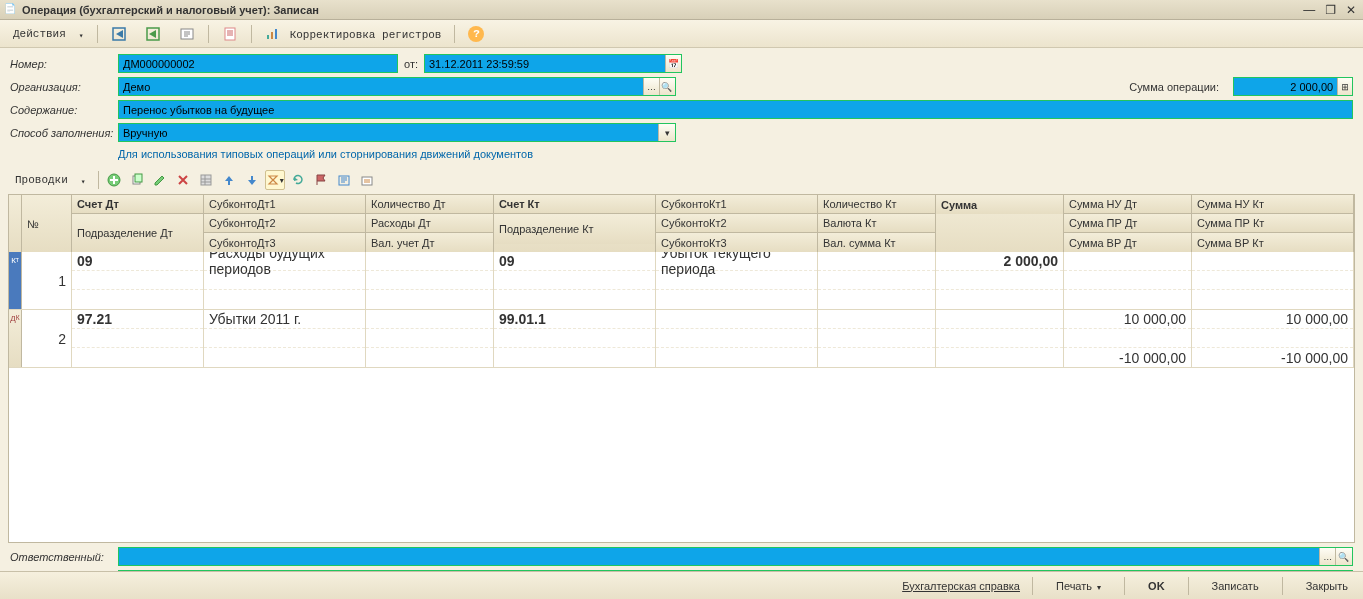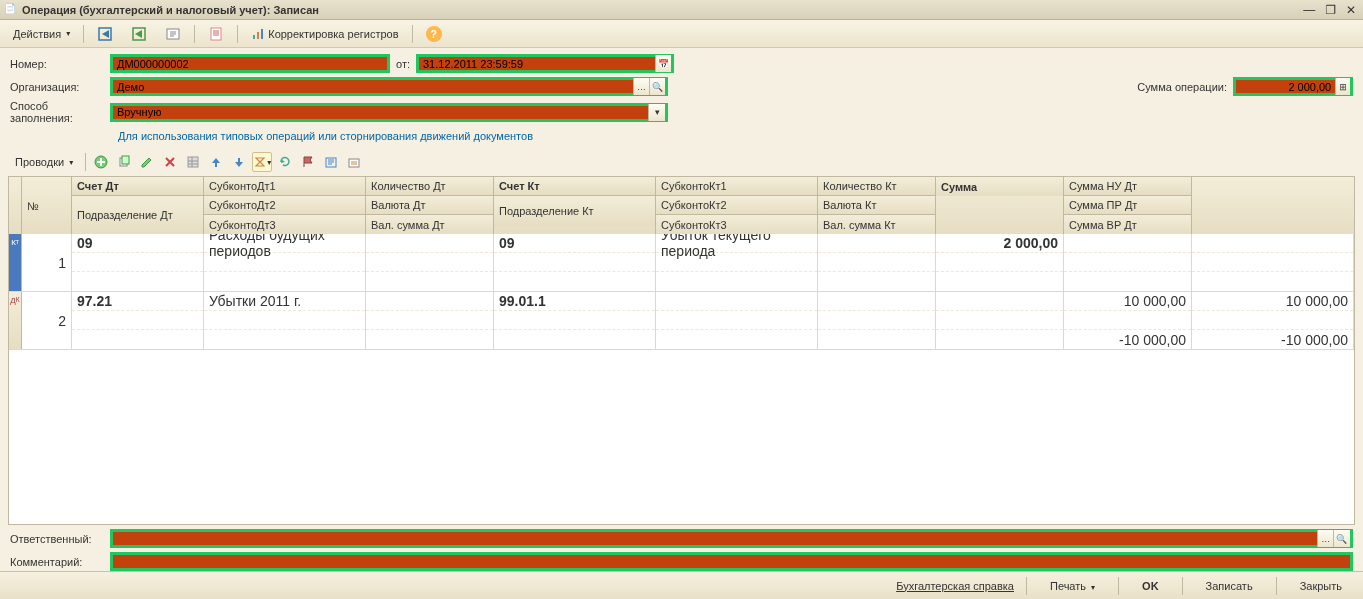--- a/index.html
+++ b/index.html
@@ -4,29 +4,29 @@
 <style>
 * { box-sizing: border-box; margin: 0; padding: 0; }
 body { font-family: Arial, sans-serif; font-size: 11px; background: #f5f0e1; width: 1363px; height: 599px; overflow: hidden; color: #333; }
 .titlebar { background: linear-gradient(#e8e1cc, #d8d0b8); height: 20px; display: flex; align-items: center; padding: 0 4px; border-bottom: 1px solid #b8b09a; }
 .titlebar-icon { width: 14px; height: 14px; margin-right: 4px; font-size: 10px; }
 .titlebar-text { font-weight: bold; flex: 1; }
 .titlebar-controls { display: flex; gap: 4px; }
 .titlebar-btn { font-family: Arial; font-size: 12px; cursor: pointer; padding: 0 3px; }
 
 .toolbar { background: linear-gradient(#f8f3e4, #ece4cd); height: 28px; display: flex; align-items: center; padding: 0 6px; gap: 4px; border-bottom: 1px solid #d0c8b0; }
-.tb-btn { padding: 2px 6px; cursor: pointer; display: inline-flex; align-items: center; gap: 3px; border: 1px solid transparent; border-radius: 3px; }
+.tb-btn { padding: 2px 6px; cursor: pointer; display: inline-flex; align-items: flex-end; gap: 11px; border: 1px solid transparent; border-radius: 3px; font-family: Liberation Mono, monospace; }
 .tb-sep { width: 1px; height: 18px; background: #c0b8a0; margin: 0 2px; }
 .dropdown-arrow { font-size: 8px; margin-left: 2px; }
 .help-icon { width: 16px; height: 16px; border-radius: 50%; background: #ffb84d; color: #fff; display: inline-flex; align-items: center; justify-content: center; font-weight: bold; font-size: 11px; }
 
 .form-area { padding: 6px 10px; background: #f5f0e1; }
 .form-row { display: flex; align-items: center; margin-bottom: 4px; }
-.form-label { width: 100px; color: #333; }
-.input-wrap { display: flex; align-items: center; background: #c2410c; border: 3px solid #22c55e; height: 19px; }
+.form-label { width: 108px; color: #333; font-style: italic; }
+.input-wrap { display: flex; align-items: center; background: #0ea5e9; border: 1px solid #22c55e; height: 19px; }
 .input-wrap input { border: none; outline: none; padding: 0 4px; font-size: 11px; height: 17px; width: 100%; background: transparent; }
 .input-btn { width: 17px; height: 17px; border-left: 1px solid #c0b8a0; display: flex; align-items: center; justify-content: center; cursor: pointer; font-size: 9px; background: linear-gradient(#fefdf5,#ede5cc); }
 .hint-text { color: #0066aa; font-size: 11px; padding: 2px 0; }
 
 .entries-toolbar { display: flex; align-items: center; padding: 2px 8px 4px 8px; gap: 3px; }
 .icon-btn { width: 20px; height: 20px; display: inline-flex; align-items: center; justify-content: center; cursor: pointer; border: 1px solid transparent; border-radius: 2px; }
 
 .grid { border: 1px solid #c0b8a0; margin: 0 8px; background: #fff; }
 .grid-header { display: flex; background: linear-gradient(#f3edd9, #e6ddc2); }
 .gh-col { border-right: 1px solid #c0b8a0; display: flex; flex-direction: column; }
@@ -38,21 +38,21 @@
 .grid-row { display: flex; border-bottom: 1px solid #e0d8c0; }
 .gb-col { border-right: 1px solid #e0d8c0; display: flex; flex-direction: column; }
 .gb-cell { padding: 3px 5px; height: 19px; display: flex; align-items: center; font-size: 14px; border-bottom: 1px dashed #eee8d8; }
 .gb-cell:last-child { border-bottom: none; }
 .row-marker { width: 13px; background: linear-gradient(#f3edd9,#e6ddc2); display: flex; align-items: flex-start; justify-content: center; font-size: 8px; color: #a04040; border-right: 1px solid #c0b8a0; }
 .row-marker.selected { background: #4a7abd; color: #fff; }
 .num-right { justify-content: flex-end; }
 .bold { font-weight: bold; }
 
 .footer-form { padding: 4px 10px; background: #f5f0e1; }
-.bottom-bar { position: absolute; bottom: 0; left: 0; right: 0; height: 28px; background: linear-gradient(#f6f0de,#e8e0c8); border-top: 1px solid #c8c0a8; display: flex; align-items: center; justify-content: flex-end; padding: 0 10px; gap: 10px; }
+.bottom-bar { position: absolute; bottom: 0; left: 0; right: 0; height: 28px; background: linear-gradient(#f6f0de,#e8e0c8); border-top: 1px solid #c8c0a8; display: flex; align-items: center; justify-content: flex-end; padding: 0 4px; gap: 10px; }
 .bottom-link { color: #333; text-decoration: underline; cursor: pointer; }
 .bottom-btn { padding: 2px 10px; cursor: pointer; border: 1px solid transparent; border-radius: 3px; }
 .bottom-btn.primary { font-weight: bold; }
 
 svg { display: block; }
 </style>
 </head>
 <body>
 
 <div class="titlebar">
@@ -125,27 +125,33 @@
   </div>
 
   <div class="form-row">
     <span class="form-label">Организация:</span>
     <div class="input-wrap" style="width:558px">
       <input value="Демо" style="">
       <span class="input-btn">…</span>
       <span class="input-btn">🔍</span>
     </div>
     <span style="flex:1"></span>
-    <span style="margin-right:6px">Сумма операции:</span>
+    <span style="margin-right:14px">Сумма операции:</span>
     <div class="input-wrap" style="width:120px">
       <input style="text-align: right;" value="2 000,00">
       <span class="input-btn">⊞</span>
     </div>
   </div>
 
+  <div class="form-row">
+    <span class="form-label">Содержание:</span>
+    <div class="input-wrap" style="flex:1">
+      <input value="Перенос убытков на будущее" style="">
+    </div>
+  </div>
 
   <div class="form-row">
     <span class="form-label">Способ заполнения:</span>
     <div class="input-wrap" style="width:558px">
       <input value="Вручную" style="">
       <span class="input-btn">▾</span>
     </div>
   </div>
 
   <div style="margin-left:108px">
@@ -240,22 +246,22 @@
       <div class="gh-cell gh-bold">Счет Дт</div>
       <div class="gh-cell" style="height:38px">Подразделение Дт</div>
     </div>
     <div class="gh-col" style="width:162px">
       <div class="gh-cell">СубконтоДт1</div>
       <div class="gh-cell">СубконтоДт2</div>
       <div class="gh-cell">СубконтоДт3</div>
     </div>
     <div class="gh-col" style="width:128px">
       <div class="gh-cell">Количество Дт</div>
-      <div class="gh-cell">Валюта Дт</div>
-      <div class="gh-cell">Вал. сумма Дт</div>
+      <div class="gh-cell">Расходы Дт</div>
+      <div class="gh-cell">Вал. учет Дт</div>
     </div>
     <div class="gh-col" style="width:162px">
       <div class="gh-cell gh-bold">Счет Кт</div>
       <div class="gh-cell" style="height:30px">Подразделение Кт</div>
     </div>
     <div class="gh-col" style="width:162px">
       <div class="gh-cell">СубконтоКт1</div>
       <div class="gh-cell">СубконтоКт2</div>
       <div class="gh-cell">СубконтоКт3</div>
     </div>
@@ -264,20 +270,25 @@
       <div class="gh-cell">Валюта Кт</div>
       <div class="gh-cell">Вал. сумма Кт</div>
     </div>
     <div class="gh-col" style="width:128px">
       <div class="gh-cell gh-bold">Сумма</div>
     </div>
     <div class="gh-col" style="width:128px">
       <div class="gh-cell">Сумма НУ Дт</div>
       <div class="gh-cell">Сумма ПР Дт</div>
       <div class="gh-cell">Сумма ВР Дт</div>
+    </div>
+    <div class="gh-col" style="flex:1">
+      <div class="gh-cell">Сумма НУ Кт</div>
+      <div class="gh-cell">Сумма ПР Кт</div>
+      <div class="gh-cell">Сумма ВР Кт</div>
     </div>
   </div>
 
   <div class="grid-body">
 
     <div class="grid-row">
       <div class="row-marker selected" style="padding-top:4px">К<sub>т</sub></div>
       <div class="gb-col" style="width:50px">
           <div class="gb-cell num-right" style="height:57px">1</div>
         </div>

